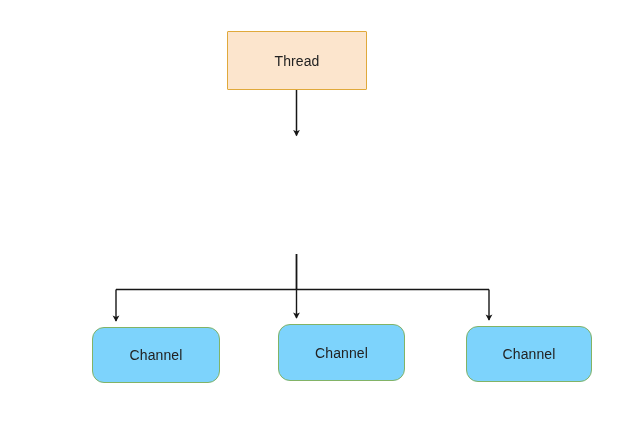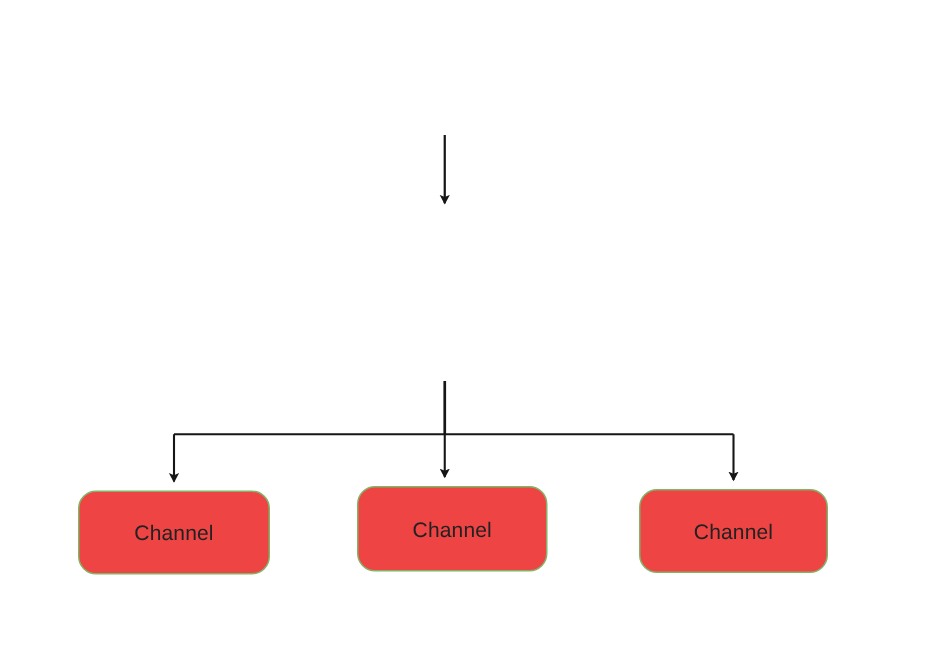--- a/index.html
+++ b/index.html
@@ -66,23 +66,24 @@
     height: 112px;
   }
   .node-selector .node-label {
     position: relative;
     z-index: 2;
     font-size: 13.5px;
   }
 
   
   .node-channel {
-    background: #ef4444;
+    background: #7dd3fc;
     border: 1.4px solid #82b366;
     border-radius: 12px;
+    margin-left: 40px;
   }
   .node-channel-0 {
     left: 52px;
     top: 327px;
     width: 128px;
     height: 56px;
   }
   .node-channel-1 {
     left: 238px;
     top: 324px;
@@ -114,20 +115,23 @@
 
     <path d="M 116 289.5 L 489 289.5" fill="none" stroke="#161616" stroke-width="1.4"></path>
 
     <path d="M 116 289.5 L 116 321" fill="none" stroke="#161616" stroke-width="1.4" marker-end="url(#arrowhead)"></path>
 
     <path d="M 296.5 289.5 L 296.5 318" fill="none" stroke="#161616" stroke-width="1.4" marker-end="url(#arrowhead)"></path>
 
     <path d="M 489 289.5 L 489 320" fill="none" stroke="#161616" stroke-width="1.4" marker-end="url(#arrowhead)"></path>
   </svg>
 
+  <div class="node node-thread">
+    <span class="node-label">Thread</span>
+  </div>
 
 
   <div class="node node-channel node-channel-0">
     <span class="node-label">Channel</span>
   </div>
 
   <div class="node node-channel node-channel-1">
     <span class="node-label">Channel</span>
   </div>
 

